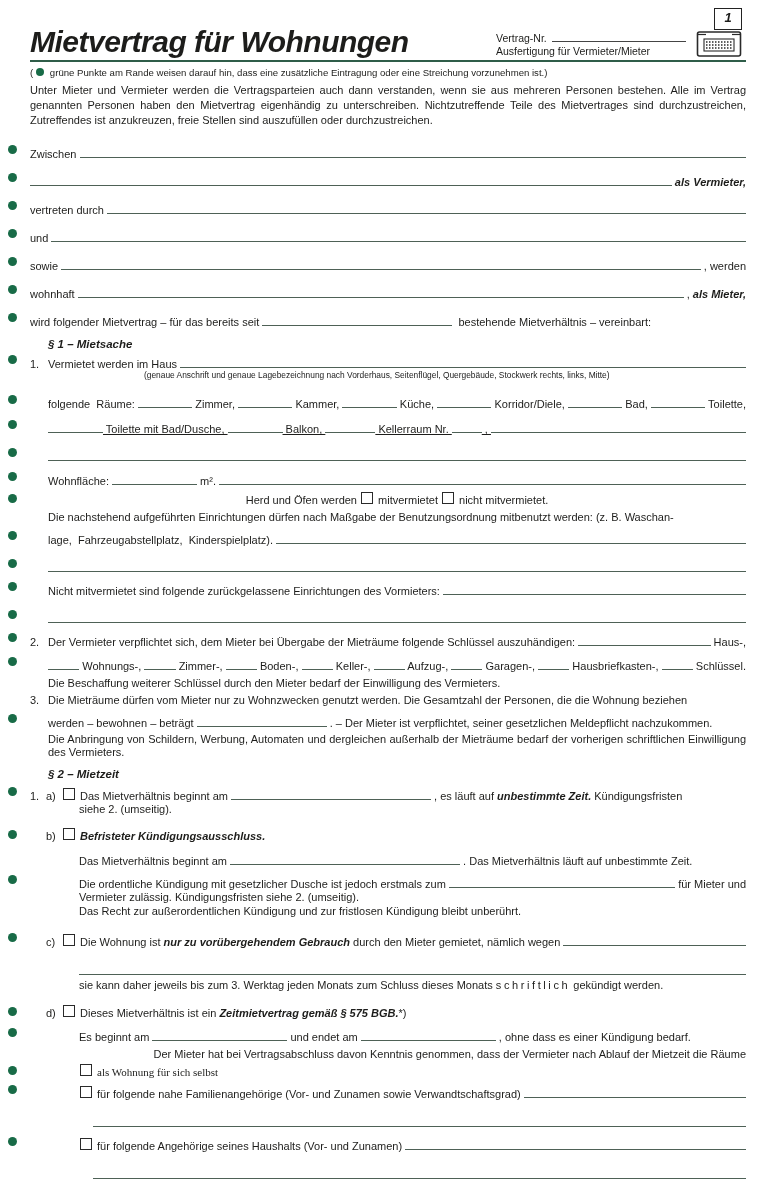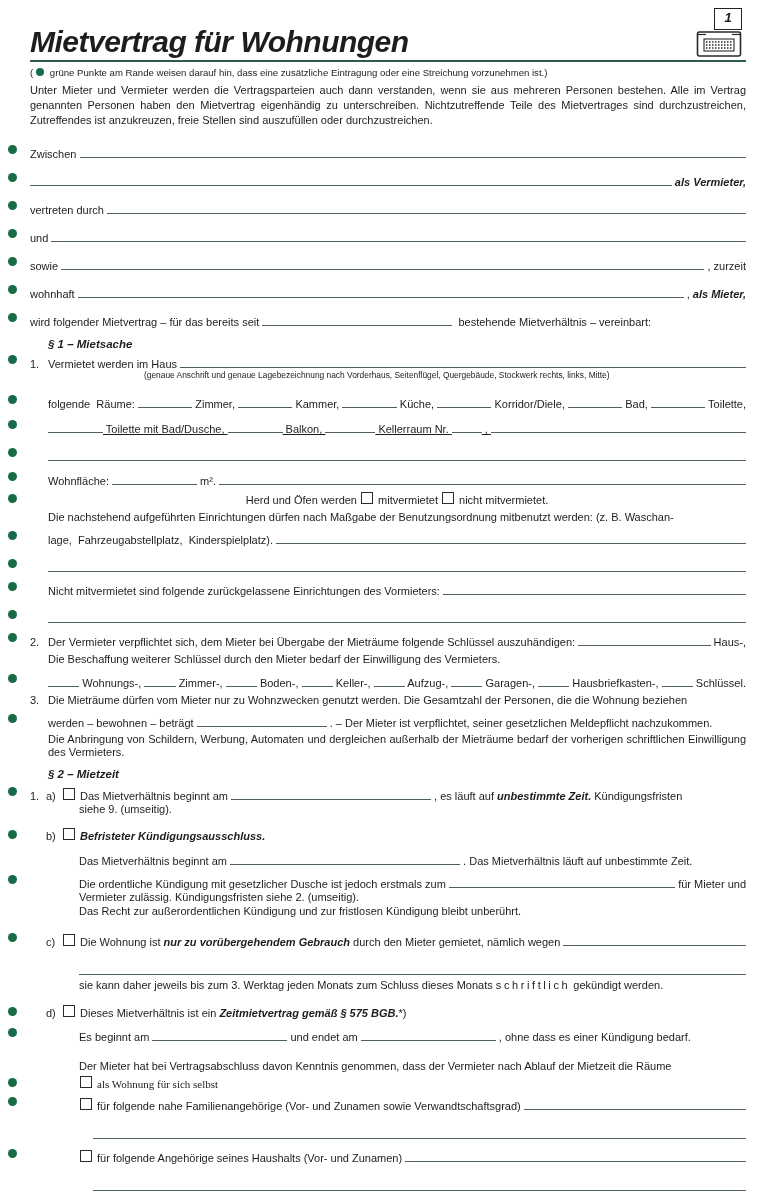--- a/index.html
+++ b/index.html
@@ -41,20 +41,27 @@
   .cb{display:block;width:10px;height:10px;border:1.2px solid #2a2a2a;background:#fff;flex:0 0 auto;margin:0 5px 0 1px;}
   .pnum{display:inline-block;width:18px;margin-left:-18px;}
 </style>
 </head>
 <body>
 
 <div class="page">
 
   <div class="header">
     <div class="title">Mietvertrag für Wohnungen</div>
+    <div class="hright">
+      <div class="vnr">
+        <span>Vertrag-Nr.</span>
+        <span class="vnr-line"></span>
+      </div>
+      <div class="ausf">Ausfertigung für Vermieter/Mieter</div>
+    </div>
     <div class="tw">
       <svg width="46" height="38" viewBox="0 0 46 38">
         <rect x="1.5" y="12" width="43" height="24" rx="2" fill="#fff" stroke="#2a2a2a" stroke-width="1.6"></rect>
         <rect x="8" y="19" width="30" height="12" fill="none" stroke="#2a2a2a" stroke-width="1.1"></rect>
         <line x1="10" y1="22" x2="36" y2="22" stroke="#2a2a2a" stroke-width="1.4" stroke-dasharray="1.5,1.5"></line>
         <line x1="10" y1="25" x2="36" y2="25" stroke="#2a2a2a" stroke-width="1.4" stroke-dasharray="1.5,1.5"></line>
         <line x1="10" y1="28" x2="36" y2="28" stroke="#2a2a2a" stroke-width="1.4" stroke-dasharray="1.5,1.5"></line>
         <line x1="1.5" y1="14.5" x2="10" y2="14.5" stroke="#2a2a2a" stroke-width="1.2"></line>
         <line x1="36" y1="14.5" x2="44.5" y2="14.5" stroke="#2a2a2a" stroke-width="1.2"></line>
       </svg>
@@ -84,21 +91,21 @@
       </div>
       <div class="row fx" style="margin-top: 10px;">
         <span class="dot" style="left: -22px;"></span>
         <span class="tx">und </span>
         <span class="bl" style="flex: 1 1 20px;"></span>
       </div>
       <div class="row fx" style="margin-top: 10px;">
         <span class="dot" style="left: -22px;"></span>
         <span class="tx">sowie </span>
         <span class="bl" style="flex: 1 1 20px;"></span>
-        <span class="tx"> , zurzeit</span>
+        <span class="tx"> , werden</span>
       </div>
       <div class="row fx" style="margin-top: 10px;">
         <span class="dot" style="left: -22px;"></span>
         <span class="tx">wohnhaft </span>
         <span class="bl" style="flex: 1 1 20px;"></span>
         <span class="tx"> , </span>
         <span class="tx bi">als Mieter,</span>
       </div>
       <div class="row fx" style="margin-top: 10px;">
         <span class="dot" style="left: -22px;"></span>
@@ -180,61 +187,61 @@
         <span class="dot" style="left: -40px;"></span>
         <span class="bl" style="flex: 1 1 20px;"></span>
       </div>
       <div class="row fx" style="margin-top: 8px;">
         <span class="dot" style="left: -22px;"></span>
         <span class="nm" style="flex: 0 0 18px;">2.</span>
         <span class="tx">Der Vermieter verpflichtet sich, dem Mieter bei Übergabe der Mieträume folgende Schlüssel auszuhändigen: </span>
         <span class="bl" style="flex: 1 1 20px;"></span>
         <span class="tx"> Haus-,</span>
       </div>
+      <div class="row fx" style="margin-top: 6px; margin-left: 18px;">
+        <span class="dot" style="left: -40px;"></span>
+        <span class="bl" style="flex: 1 1 20px;"></span>
+        <span class="tx"> Wohnungs-, </span>
+        <span class="bl" style="flex: 1 1 20px;"></span>
+        <span class="tx"> Zimmer-, </span>
+        <span class="bl" style="flex: 1 1 20px;"></span>
+        <span class="tx"> Boden-, </span>
+        <span class="bl" style="flex: 1 1 20px;"></span>
+        <span class="tx"> Keller-, </span>
+        <span class="bl" style="flex: 1 1 20px;"></span>
+        <span class="tx"> Aufzug-, </span>
+        <span class="bl" style="flex: 1 1 20px;"></span>
+        <span class="tx"> Garagen-, </span>
+        <span class="bl" style="flex: 1 1 20px;"></span>
+        <span class="tx"> Hausbriefkasten-, </span>
+        <span class="bl" style="flex: 1 1 20px;"></span>
+        <span class="tx"> Schlüssel.</span>
+      </div>
       <div class="row blk" style="margin-top: 4px; margin-left: 18px;"><span class="">Die Beschaffung weiterer Schlüssel durch den Mieter bedarf der Einwilligung des Vermieters.</span></div>
-      <div class="row fx" style="margin-top: 6px; margin-left: 18px;">
-        <span class="dot" style="left: -40px;"></span>
-        <span class="bl" style="flex: 1 1 20px;"></span>
-        <span class="tx"> Wohnungs-, </span>
-        <span class="bl" style="flex: 1 1 20px;"></span>
-        <span class="tx"> Zimmer-, </span>
-        <span class="bl" style="flex: 1 1 20px;"></span>
-        <span class="tx"> Boden-, </span>
-        <span class="bl" style="flex: 1 1 20px;"></span>
-        <span class="tx"> Keller-, </span>
-        <span class="bl" style="flex: 1 1 20px;"></span>
-        <span class="tx"> Aufzug-, </span>
-        <span class="bl" style="flex: 1 1 20px;"></span>
-        <span class="tx"> Garagen-, </span>
-        <span class="bl" style="flex: 1 1 20px;"></span>
-        <span class="tx"> Hausbriefkasten-, </span>
-        <span class="bl" style="flex: 1 1 20px;"></span>
-        <span class="tx"> Schlüssel.</span>
-      </div>
       <div class="row blk" style="margin-top: 4px; margin-left: 18px;"><span class="pnum">3.</span><span class="">Die Mieträume dürfen vom Mieter nur zu Wohnzwecken genutzt werden. Die Gesamtzahl der Personen, die die Wohnung beziehen</span></div>
       <div class="row fx" style="margin-top: 5px; margin-left: 18px;">
         <span class="dot" style="left: -40px;"></span>
         <span class="tx">werden – bewohnen – beträgt </span>
         <span class="bl" style="flex: 0 0 130px;"></span>
         <span class="tx"> . – Der Mieter ist verpflichtet, seiner gesetzlichen Meldepflicht nachzukommen.</span>
       </div>
       <div class="row blk just" style="margin-top: 3px; margin-left: 18px;"><span class="">Die Anbringung von Schildern, Werbung, Automaten und dergleichen außerhalb der Mieträume bedarf der vorherigen schriftlichen Einwilligung des Vermieters.</span></div>
       <div class="row h" style="margin-top: 9px;">§ 2 – Mietzeit</div>
       <div class="row fx" style="margin-top: 4px;">
         <span class="dot" style="left: -22px;"></span>
         <span class="nm" style="flex: 0 0 16px;">1.</span>
         <span class="nm" style="flex: 0 0 16px;">a)</span>
         <span class="cb"></span>
         <span class="tx">Das Mietverhältnis beginnt am </span>
         <span class="bl" style="flex: 0 0 200px;"></span>
         <span class="tx"> , es läuft auf </span>
         <span class="tx bi">unbestimmte Zeit.</span>
         <span class="tx"> Kündigungsfristen</span>
       </div>
-      <div class="row blk" style="margin-left: 49px;"><span class="">siehe 9. (umseitig).</span></div>
+      <div class="row blk" style="margin-left: 49px;"><span class="">siehe 2. (umseitig).</span></div>
       <div class="row fx" style="margin-top: 12px; margin-left: 16px;">
         <span class="dot" style="left: -38px;"></span>
         <span class="nm" style="flex: 0 0 16px;">b)</span>
         <span class="cb"></span>
         <span class="tx bi">Befristeter Kündigungsausschluss.</span>
       </div>
       <div class="row fx" style="margin-top: 7px; margin-left: 49px;">
         <span class="tx">Das Mietverhältnis beginnt am </span>
         <span class="bl" style="flex: 0 0 230px;"></span>
         <span class="tx"> . Das Mietverhältnis läuft auf unbestimmte Zeit.</span>
@@ -273,21 +280,21 @@
         <span class="tx">*)</span>
       </div>
       <div class="row fx" style="margin-top: 6px; margin-left: 49px;">
         <span class="dot" style="left: -71px;"></span>
         <span class="tx">Es beginnt am </span>
         <span class="bl" style="flex: 0 0 135px;"></span>
         <span class="tx"> und endet am </span>
         <span class="bl" style="flex: 0 0 135px;"></span>
         <span class="tx"> , ohne dass es einer Kündigung bedarf.</span>
       </div>
-      <div class="row blk" style="margin-top: 16px; margin-left: 49px;"><span class="">Der Mieter hat bei Vertragsabschluss davon Kenntnis genommen, dass der Vermieter nach Ablauf der Mietzeit die Räume</span></div>
+      <div class="row blk" style="margin-top: 4px; margin-left: 49px; text-align: right;"><span class="">Der Mieter hat bei Vertragsabschluss davon Kenntnis genommen, dass der Vermieter nach Ablauf der Mietzeit die Räume</span></div>
       <div class="row fx" style="margin-top: 3px; margin-left: 49px; font-family: Liberation Serif, serif;">
         <span class="dot" style="left: -71px;"></span>
         <span class="cb"></span>
         <span class="tx">als Wohnung für sich selbst</span>
       </div>
       <div class="row fx" style="margin-top: 4px; margin-left: 49px;">
         <span class="dot" style="left: -71px;"></span>
         <span class="cb"></span>
         <span class="tx">für folgende nahe Familienangehörige (Vor- und Zunamen sowie Verwandtschaftsgrad) </span>
         <span class="bl" style="flex: 1 1 20px;"></span>

